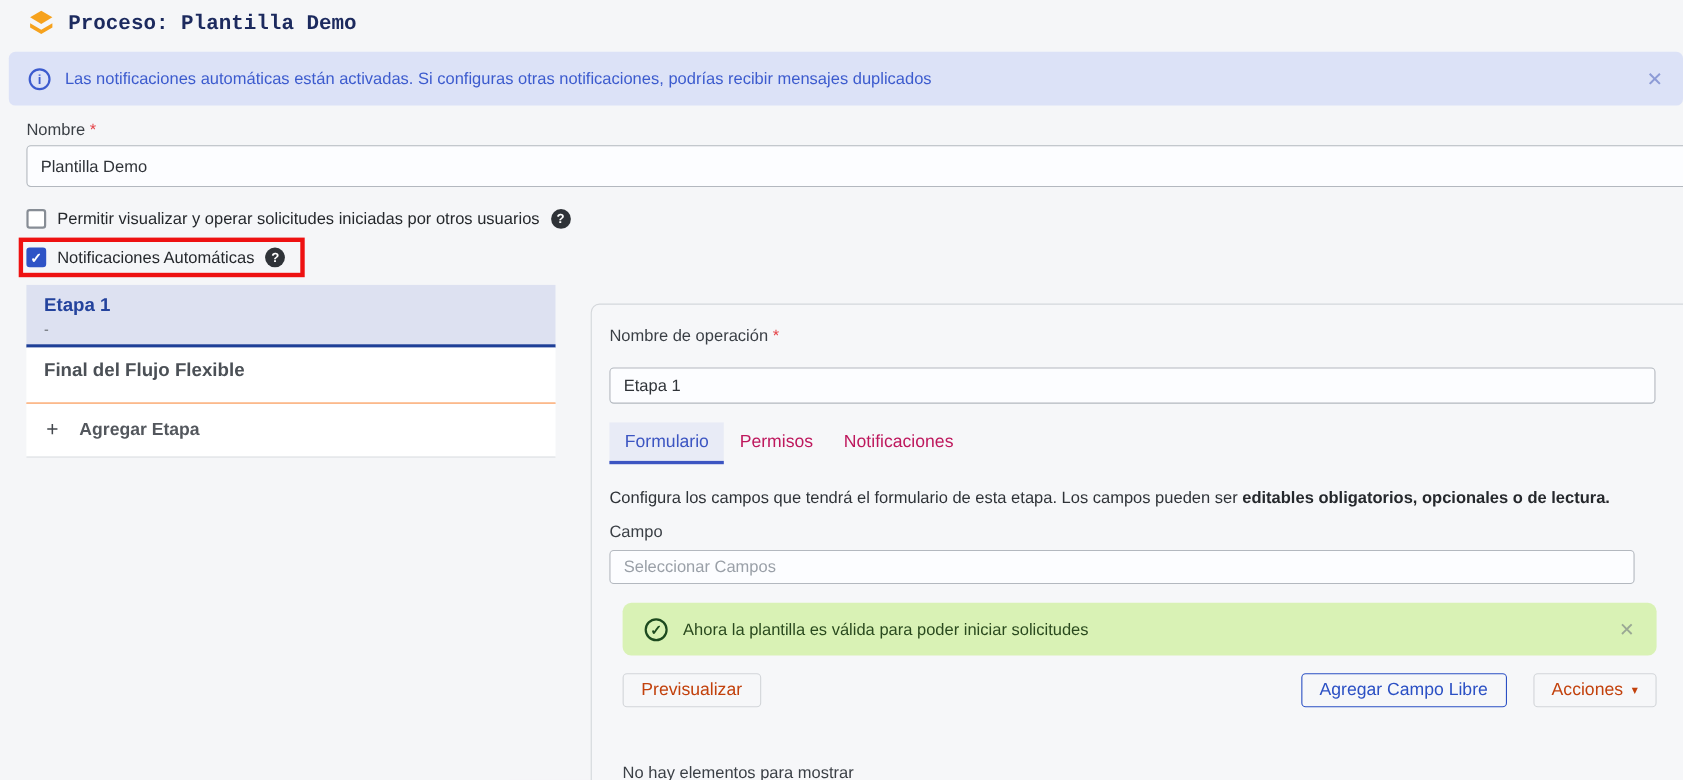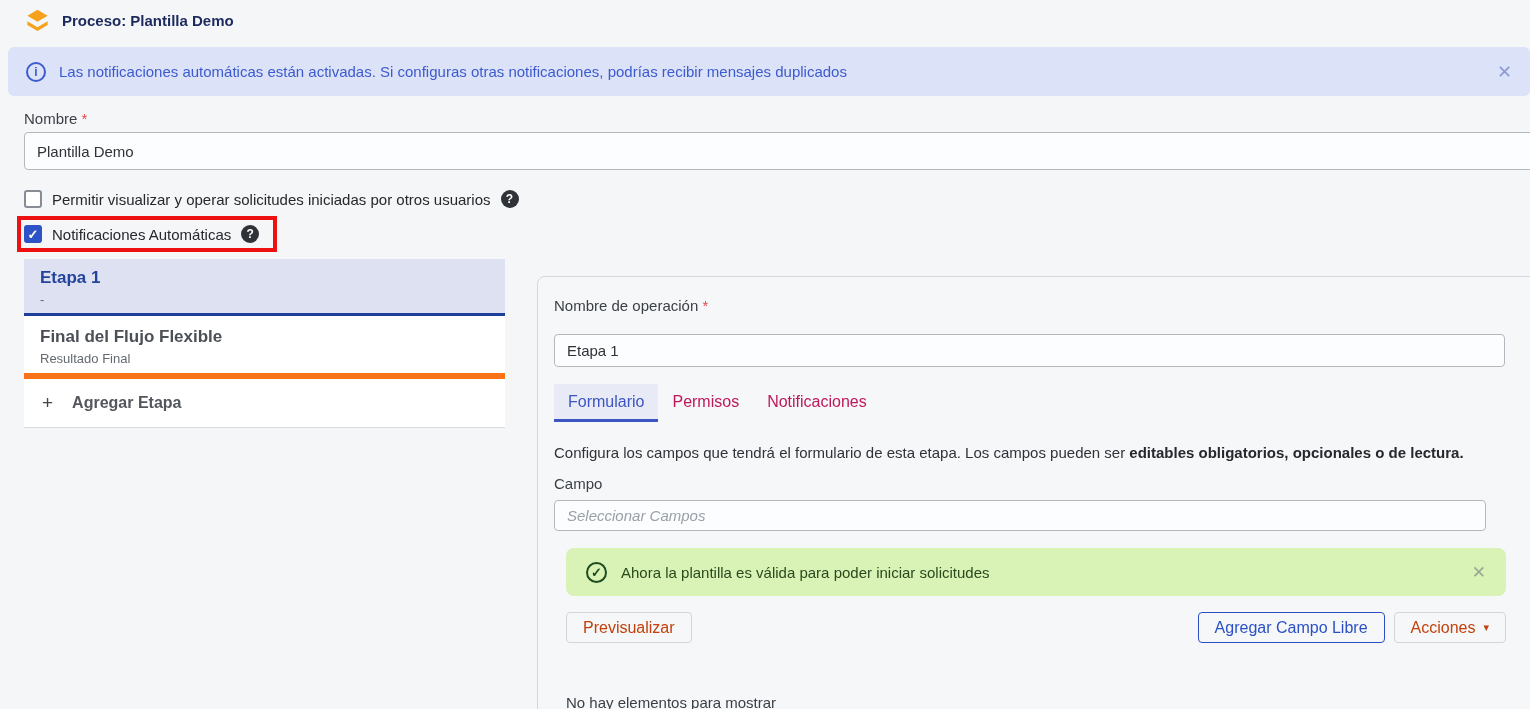--- a/index.html
+++ b/index.html
@@ -6,21 +6,21 @@
   html,body { width:1530px; height:709px; }
   body {
     background:#f5f6f8;
     font-family:"Liberation Sans", sans-serif;
     overflow:hidden;
     position:relative;
     color:#2f3338;
   }
   
   .header { display:flex; align-items:center; gap:11px; padding:7px 0 0 24px; }
-  .header-title { font-size:15px; font-weight:bold; color:#1c2a5e; }
+  .header-title { font-size:19px; font-weight:bold; color:#1c2a5e;font-family:Liberation Mono, monospace; }
 
   
   .info-banner {
     margin:13px 0 0 8px; width:1522px; height:49px;
     background:#dce2f7; border-radius:6px;
     display:flex; align-items:center; gap:13px; padding:0 18px;
   }
   .info-icon {
     width:20px; height:20px; border:2px solid #3c5bce; border-radius:50%;
     color:#3c5bce; display:flex; align-items:center; justify-content:center;
@@ -63,21 +63,21 @@
     display:inline-flex; align-items:center; padding:5px 14px 5px 3px;
   }
 
   
   .main { display:flex; align-items:flex-start; margin:7px 0 0 24px; }
 
   .stage-list { width:481px; flex:none; }
   .stage-item { background:#ffffff; padding:9px 16px 0; }
   .stage-item.selected { background:#dde1f1; border-bottom:3px solid #1e3f97; height:57px; }
   .stage-item.selected .stage-title { color:#24439d; }
-  .stage-item.plain { border-bottom:6px solid #f97316; height:63px; padding-top:11px; }
+  .stage-item.plain { border-bottom:1px solid #f97316; height:51px; padding-top:11px; }
   .stage-title { font-size:17px; font-weight:bold; color:#4b5056; }
   .stage-subtitle { font-size:13px; color:#64696f; margin-top:4px; }
   .stage-add {
     background:#ffffff; border-bottom:1px solid #d8dbdf; height:49px;
     display:flex; align-items:center; gap:19px; padding:0 18px;
     font-size:16px; font-weight:bold; color:#53575d; cursor:pointer;
   }
   .plus-icon { font-size:19px; font-weight:normal; color:#43474d; }
 
   
@@ -91,21 +91,21 @@
 
   .tabs { display:flex; margin-top:17px; }
   .tab { font-size:16px; padding:9px 14px; color:#be185d; cursor:pointer; }
   .tab.active {
     color:#3c55c2; background:#e8ebf6;
     border-bottom:3px solid #3c55c2; padding-bottom:8px;
   }
   .desc { margin-top:22px; font-size:15px; color:#2f3338; }
   .desc b { color:#25282c; }
   .campo-label { font-size:15px; color:#3a3f45; margin:14px 0 8px; }
-  .campo-input { width:932px; height:31px;font-style:italic; }
+  .campo-input { width:932px; height:31px; }
 
   .success-banner {
     margin:17px 0 0 12px; width:940px; height:48px;
     background:#d9f2b5; border-radius:8px;
     display:flex; align-items:center; gap:14px; padding:0 20px;
   }
   .success-icon {
     width:21px; height:21px; border:2px solid #1d4a1f; border-radius:50%;
     color:#1d4a1f; display:flex; align-items:center; justify-content:center;
     font-size:13px; font-weight:bold; flex:none;
@@ -115,21 +115,21 @@
 
   .button-row { margin:16px 0 0 12px; width:940px; display:flex; align-items:center; }
   .btn {
     border-radius:4px; font-size:16px; height:31px; padding:0 16px;
     background:transparent; font-family:"Liberation Sans", sans-serif;
     display:inline-flex; align-items:center; gap:8px; cursor:pointer;
   }
   .btn.disabled { border:1px solid #d2d5d9; color:#c2410c; cursor:default; }
   .btn.primary-outline { border:1px solid #2b50c4; color:#2b50c4;margin-left:10px; }
   .btn-spacer { flex:1; }
-  .btn + .btn { margin-left:9px; }
+  .btn + .btn { margin-left:24px; }
   .caret { font-size:11px; }
 
   .empty-text { margin:51px 0 0 12px; font-size:15px; color:#3a3f45; }
 </style>
 </head>
 <body>
 
 
 
 
@@ -176,21 +176,20 @@
 
 <div class="main">
 
   <div class="stage-list">
     <div class="stage-item selected">
       <div class="stage-title">Etapa 1</div>
       <div class="stage-subtitle">-</div>
     </div>
     <div class="stage-item plain">
       <div class="stage-title">Final del Flujo Flexible</div>
-      <div class="stage-subtitle">Resultado Final</div>
     </div>
     <div class="stage-add">
       <span class="plus-icon">+</span>
       <span>Agregar Etapa</span>
     </div>
   </div>
 
   <div class="stage-card">
     <div class="op-label">
       <span>Nombre de operación</span>

